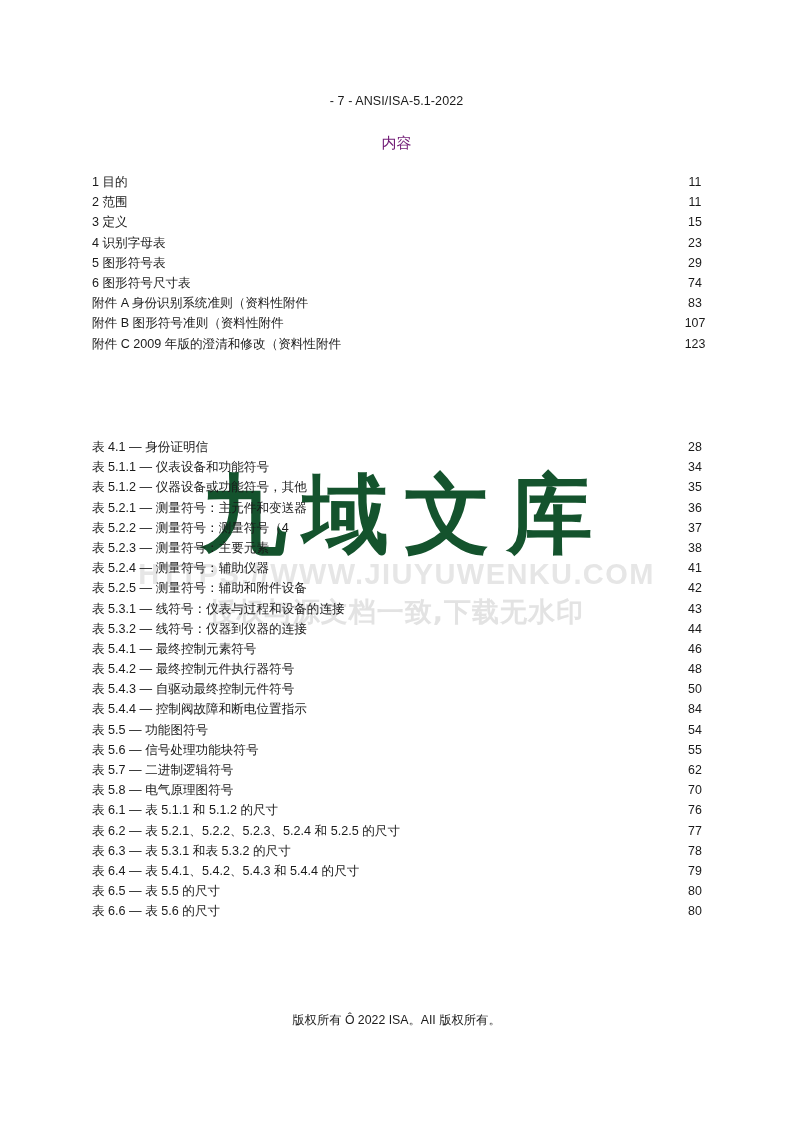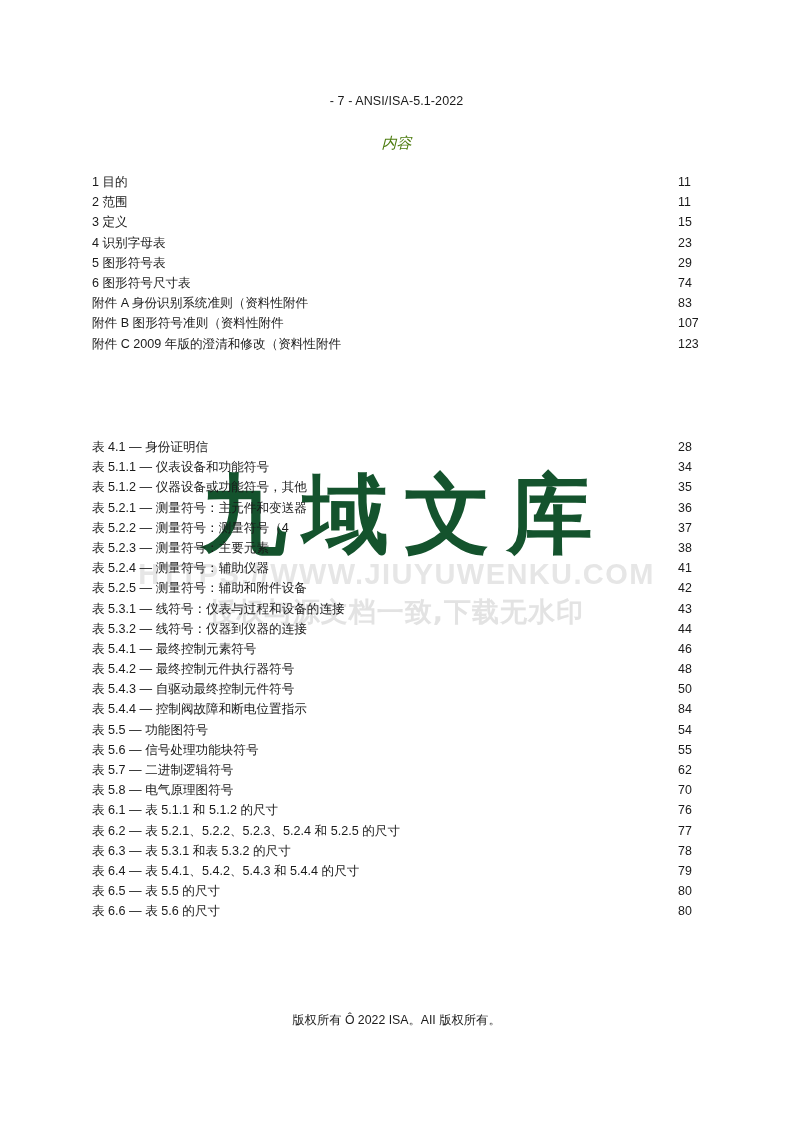--- a/index.html
+++ b/index.html
@@ -34,22 +34,21 @@
   }
 
   
   .doc-title {
     position: absolute;
     top: 134px;
     left: 0;
     width: 793px;
     text-align: center;
     font-size: 15px;
-    color: #4d7c0f;
-    font-style: italic;
+    color: #701a75;
   }
 
   
   .toc-block {
     position: absolute;
     left: 92px;
     width: 620px;
   }
   #toc-chapters { top: 172px; }
   #toc-tables   { top: 437px; }
@@ -65,21 +64,21 @@
     color: #1a1a1a;
     white-space: nowrap;
   }
   .toc-label {
     flex: 0 1 auto;
     overflow: hidden;
   }
   .toc-page {
     flex: 0 0 auto;
     width: 34px;
-    text-align: left;
+    text-align: center;
     font-size: 12.4px;
   }
 
   
   #watermark {
     position: absolute;
     left: 0;
     top: 462px;
     width: 793px;
     pointer-events: none;

